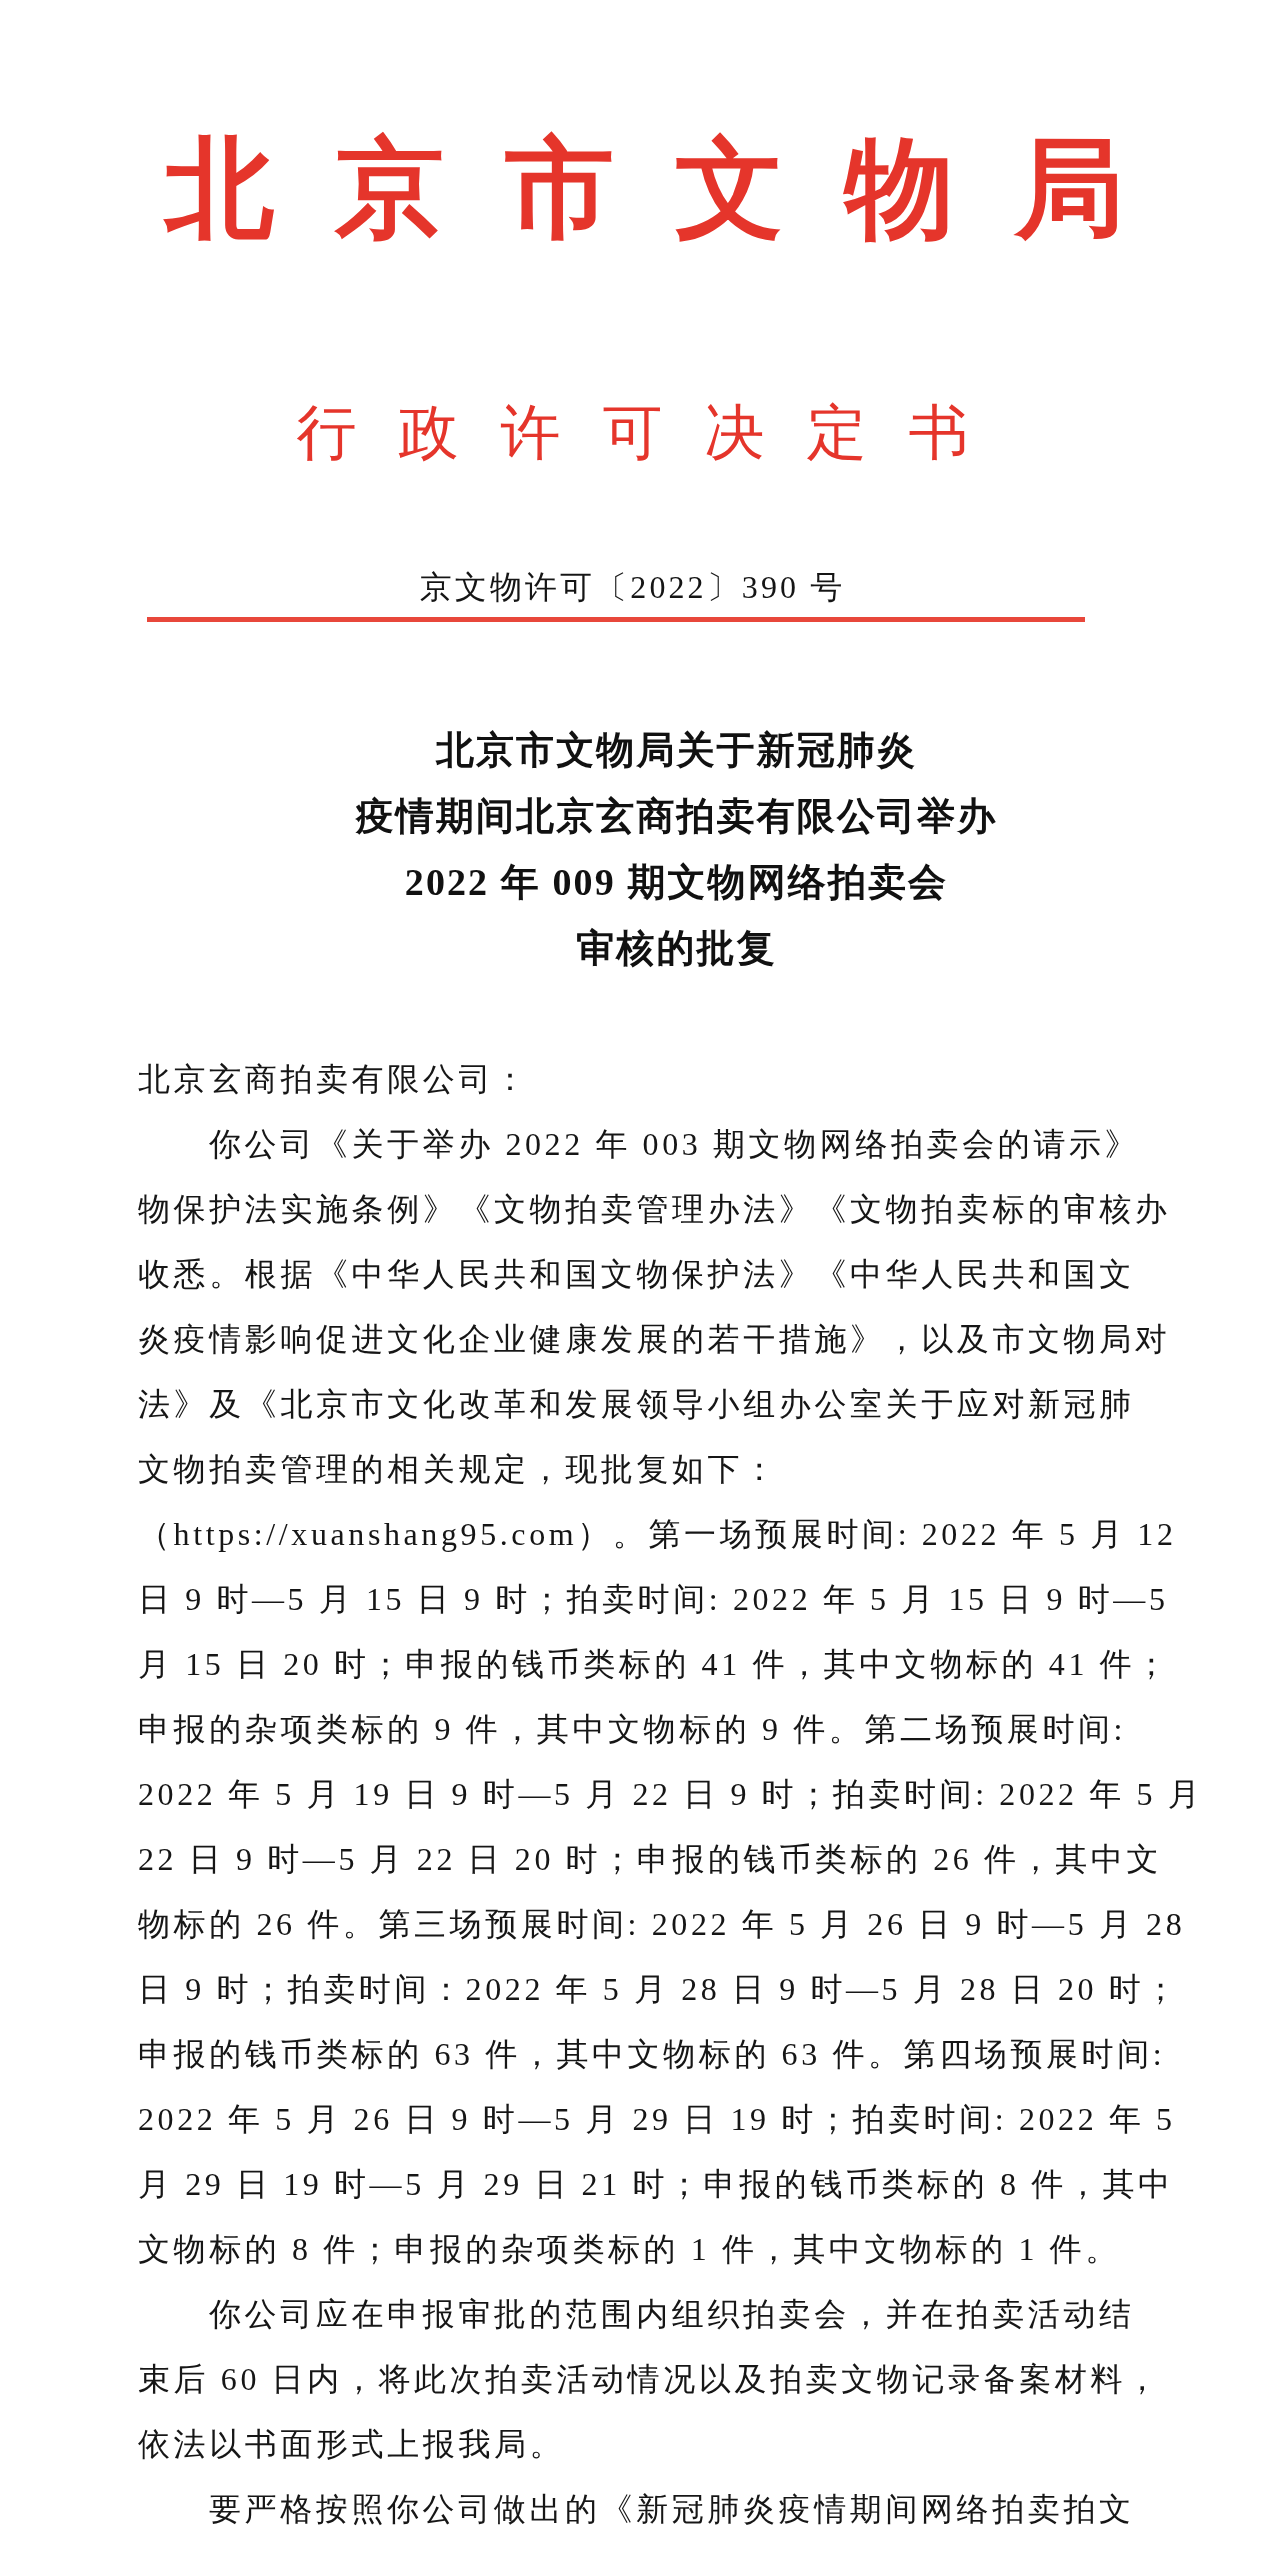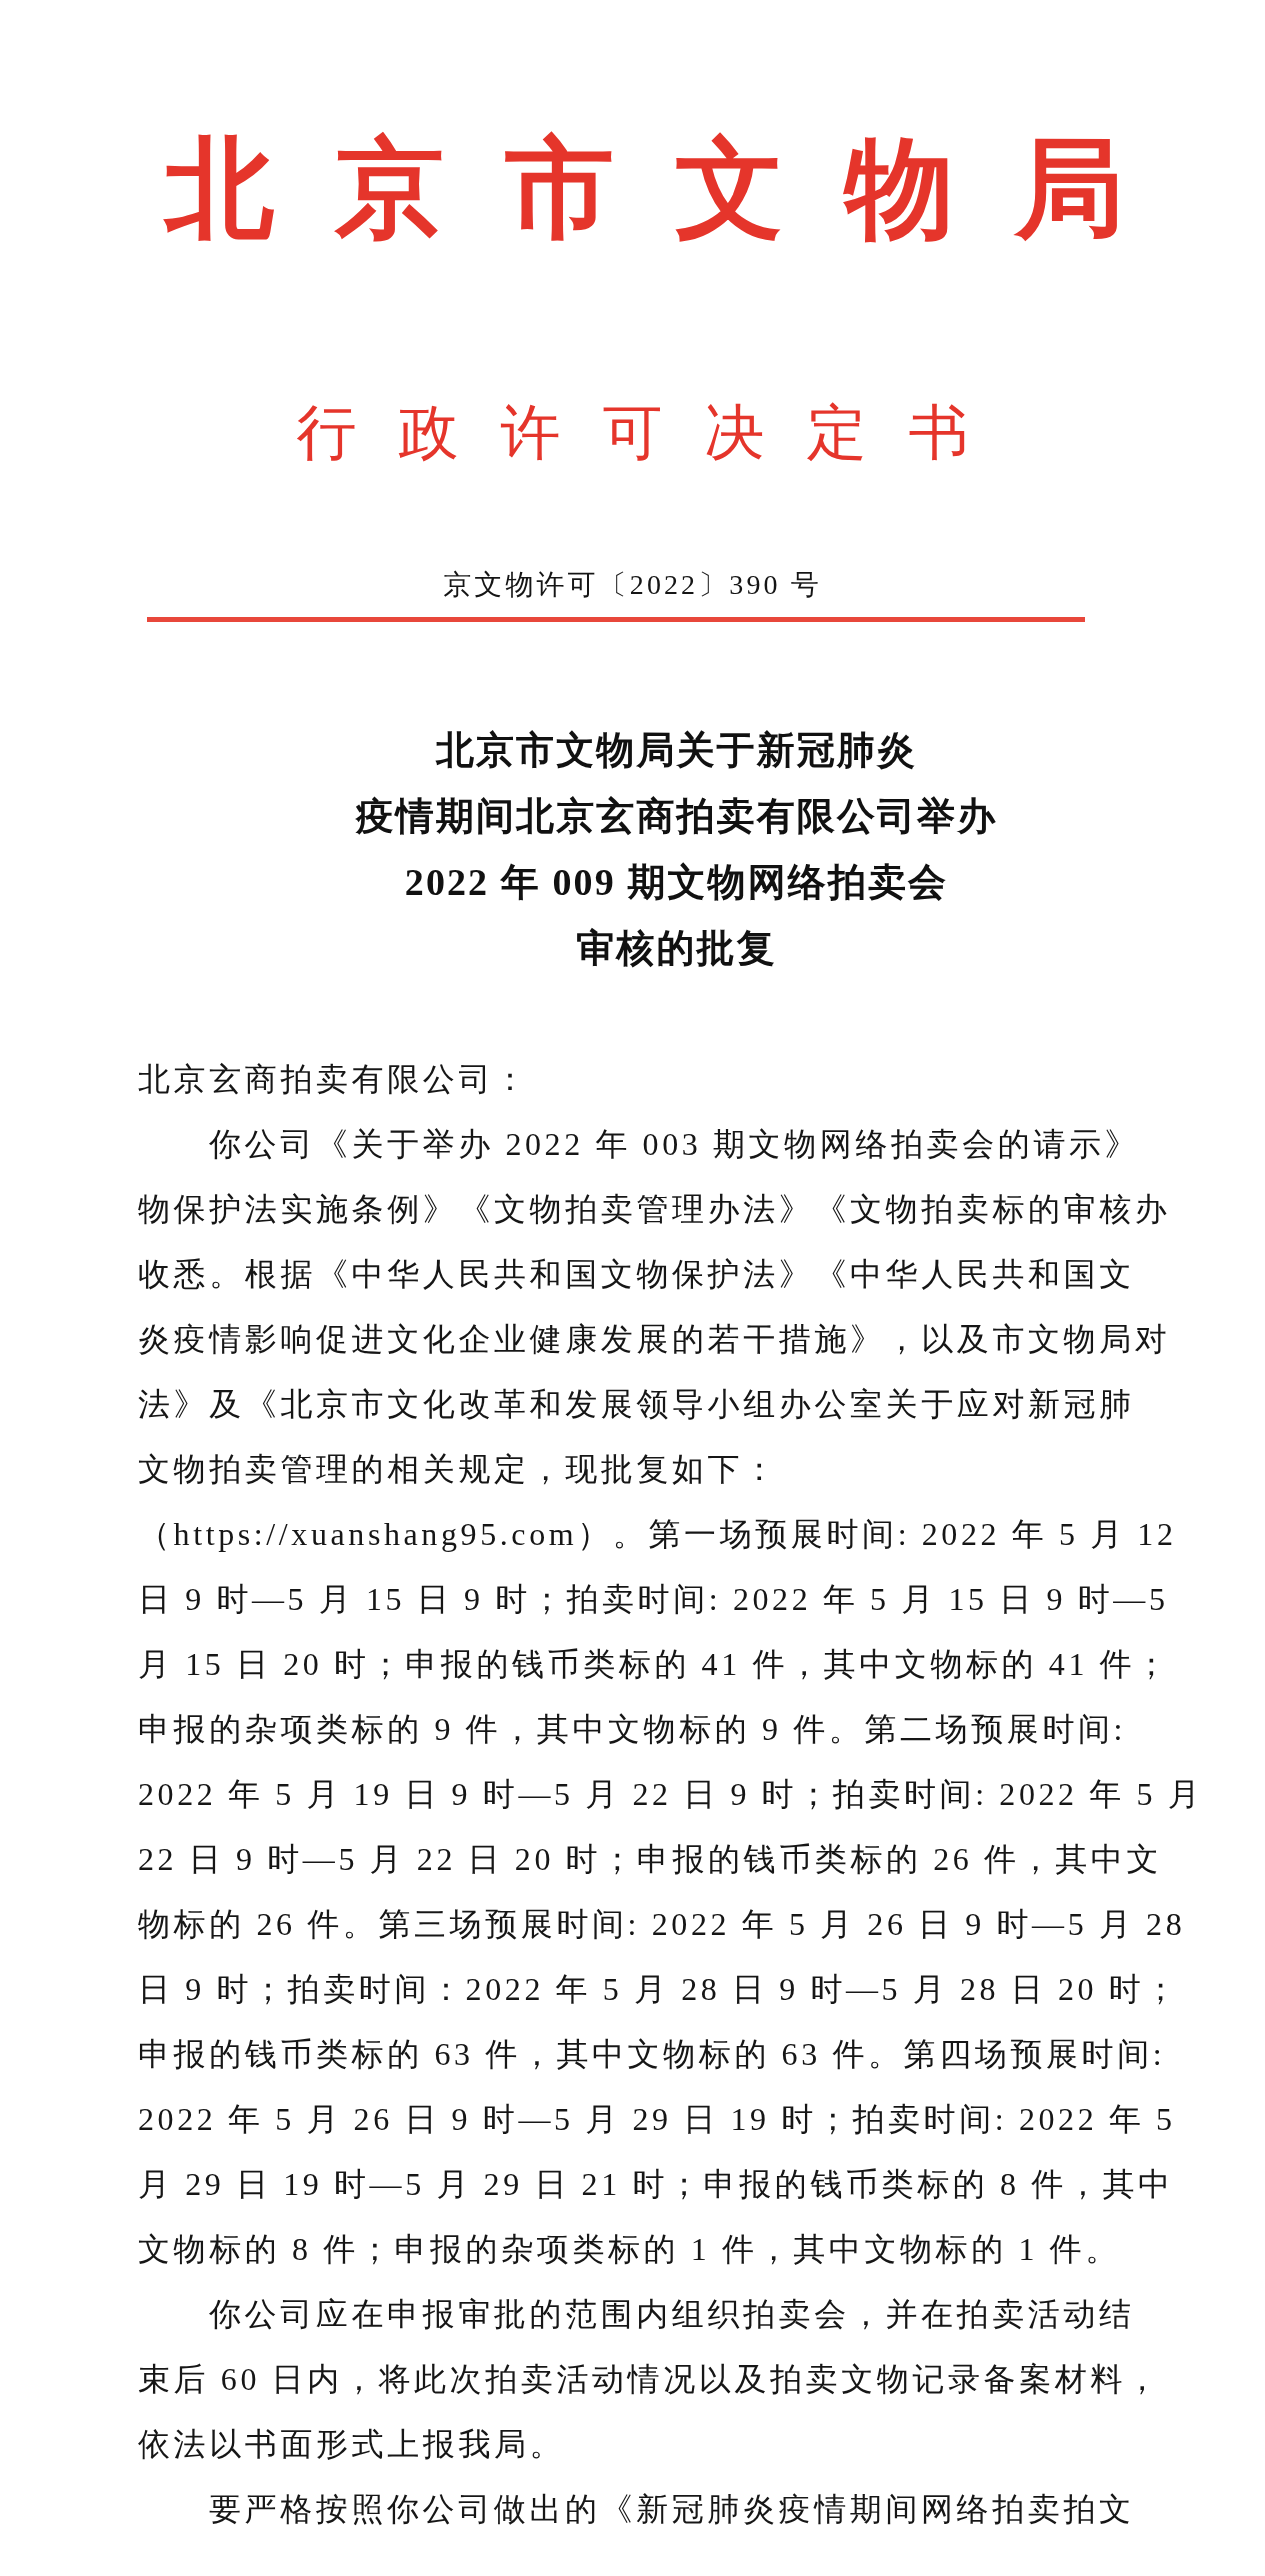--- a/index.html
+++ b/index.html
@@ -22,21 +22,21 @@
   
   .doc-type{
     position:absolute;top:397px;left:0;width:100%;
     text-align:center;color:#e5352b;font-weight:400;
     font-size:60px;line-height:1.2;white-space:nowrap;
   }
   .doc-type .sp{letter-spacing:42px;margin-right:-42px;}
   
   .doc-number{
     position:absolute;top:566px;left:0;width:100%;
-    text-align:center;font-size:28px;letter-spacing:3.1px;color:#151515;
+    text-align:center;font-size:32px;letter-spacing:3.1px;color:#151515;
     white-space:nowrap;
   }
   
   .red-rule{
     position:absolute;left:147px;top:617px;width:938px;height:4.6px;
     background:#e8473b;
   }
   
   .title{
     position:absolute;top:717px;left:0;width:100%;

